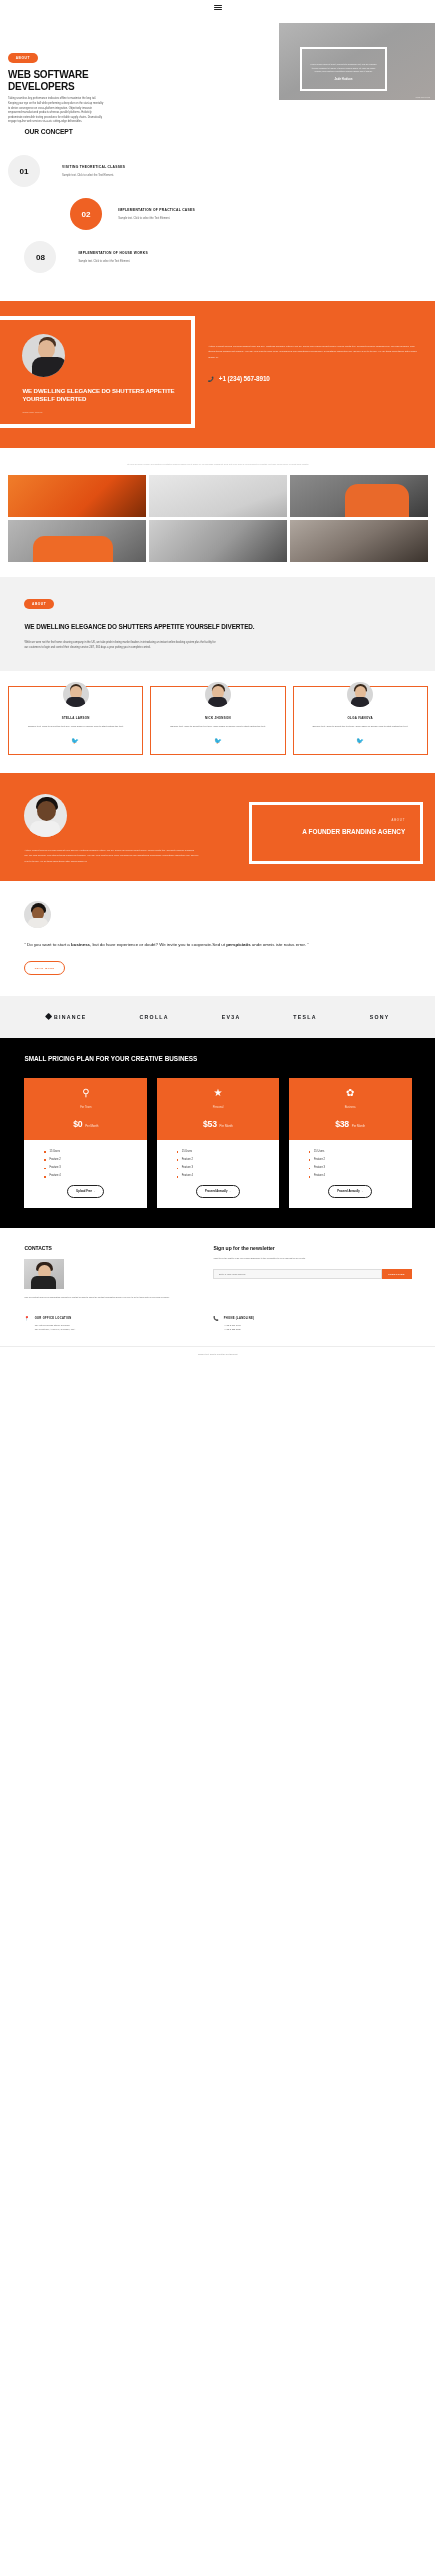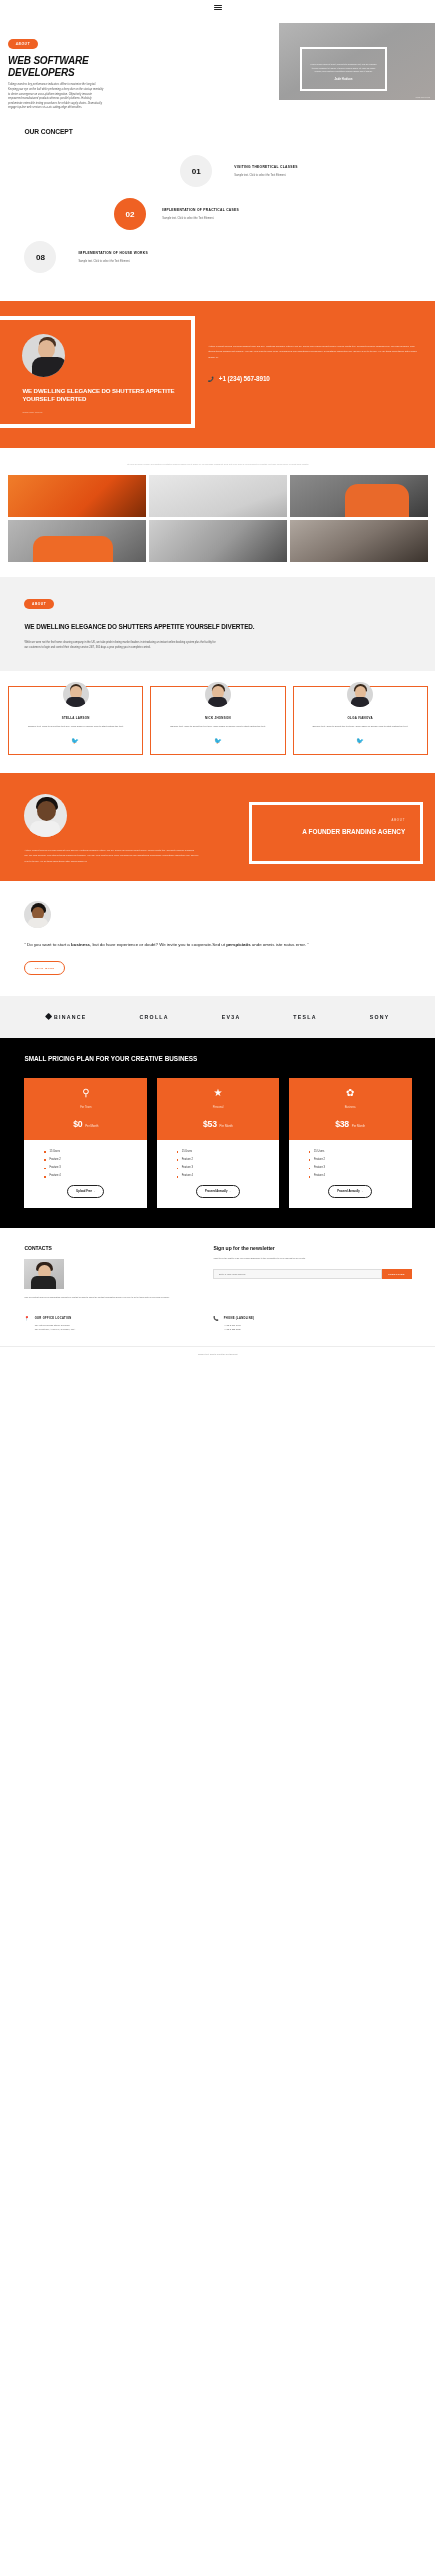--- a/index.html
+++ b/index.html
@@ -12,21 +12,21 @@
   }
   .page { width:436px; position:relative; overflow:hidden; }
 
   
   .topbar { height:15px; display:flex; align-items:center; justify-content:center; }
   .burger { width:8.1px; display:flex; flex-direction:column; gap:1.2px; cursor:pointer; }
   .burger i { display:block; height:1.2px; background:#222; border-radius:0.6px; }
 
   
   .hero { position:relative; height:87px; }
-  .hero-left { position:absolute; left:8.1px; top:22px; width:110px;font-style:italic; }
+  .hero-left { position:absolute; left:8.1px; top:36px; width:110px; }
   .pill {
     display:inline-block; background:#ef6123; color:#fff; border-radius:11.6px;
     font-size:3.2px; letter-spacing:0.6px; font-weight:700;
     padding:2.9px 7.6px; text-transform:uppercase;
   }
   .hero h1 {
     font-size:10px; line-height:1.15; font-weight:800; letter-spacing:-0.2px;
     margin-top:6.4px; color:#111; text-transform:uppercase;
   }
   .hero p { font-size:2.6px; line-height:1.75; color:#555; margin-top:5.2px; width:96px; }
@@ -62,23 +62,23 @@
   .step { display:flex; align-items:center; height:43px; }
   .step .circ {
     width:32px; height:32px; border-radius:50%;
     display:flex; align-items:center; justify-content:center;
     font-size:8.1px; font-weight:800; flex:none;
   }
   .circ.grey { background:#f0f0f0; color:#111; }
   .circ.orange { background:#ef6123; color:#fff; }
   .step .txt h3 { font-size:3.3px; font-weight:800; letter-spacing:0.3px; text-transform:uppercase; color:#111; }
   .step .txt p { font-size:2.6px; color:#666; margin-top:4.6px; }
-  .step.s1 { padding-left:42px;justify-content:center; }
+  .step.s1 { padding-left:8px; }
   .step.s1 .txt { margin-left:22px; }
-  .step.s2 { padding-left:114px; }
+  .step.s2 { padding-left:70px; }
   .step.s2 .txt { margin-left:16.3px; }
   .step.s3 { padding-left:24.4px; }
   .step.s3 .txt { margin-left:22px; }
 
   
   .promo { background:#ef6123; padding:15px 0 20px; position:relative; }
   .promo-inner { display:flex; }
   .promo-card {
     width:200px; margin-left:-4.6px; border:4.1px solid #fff; border-left:none;
     padding:14px 10.5px 11.6px 27px;

